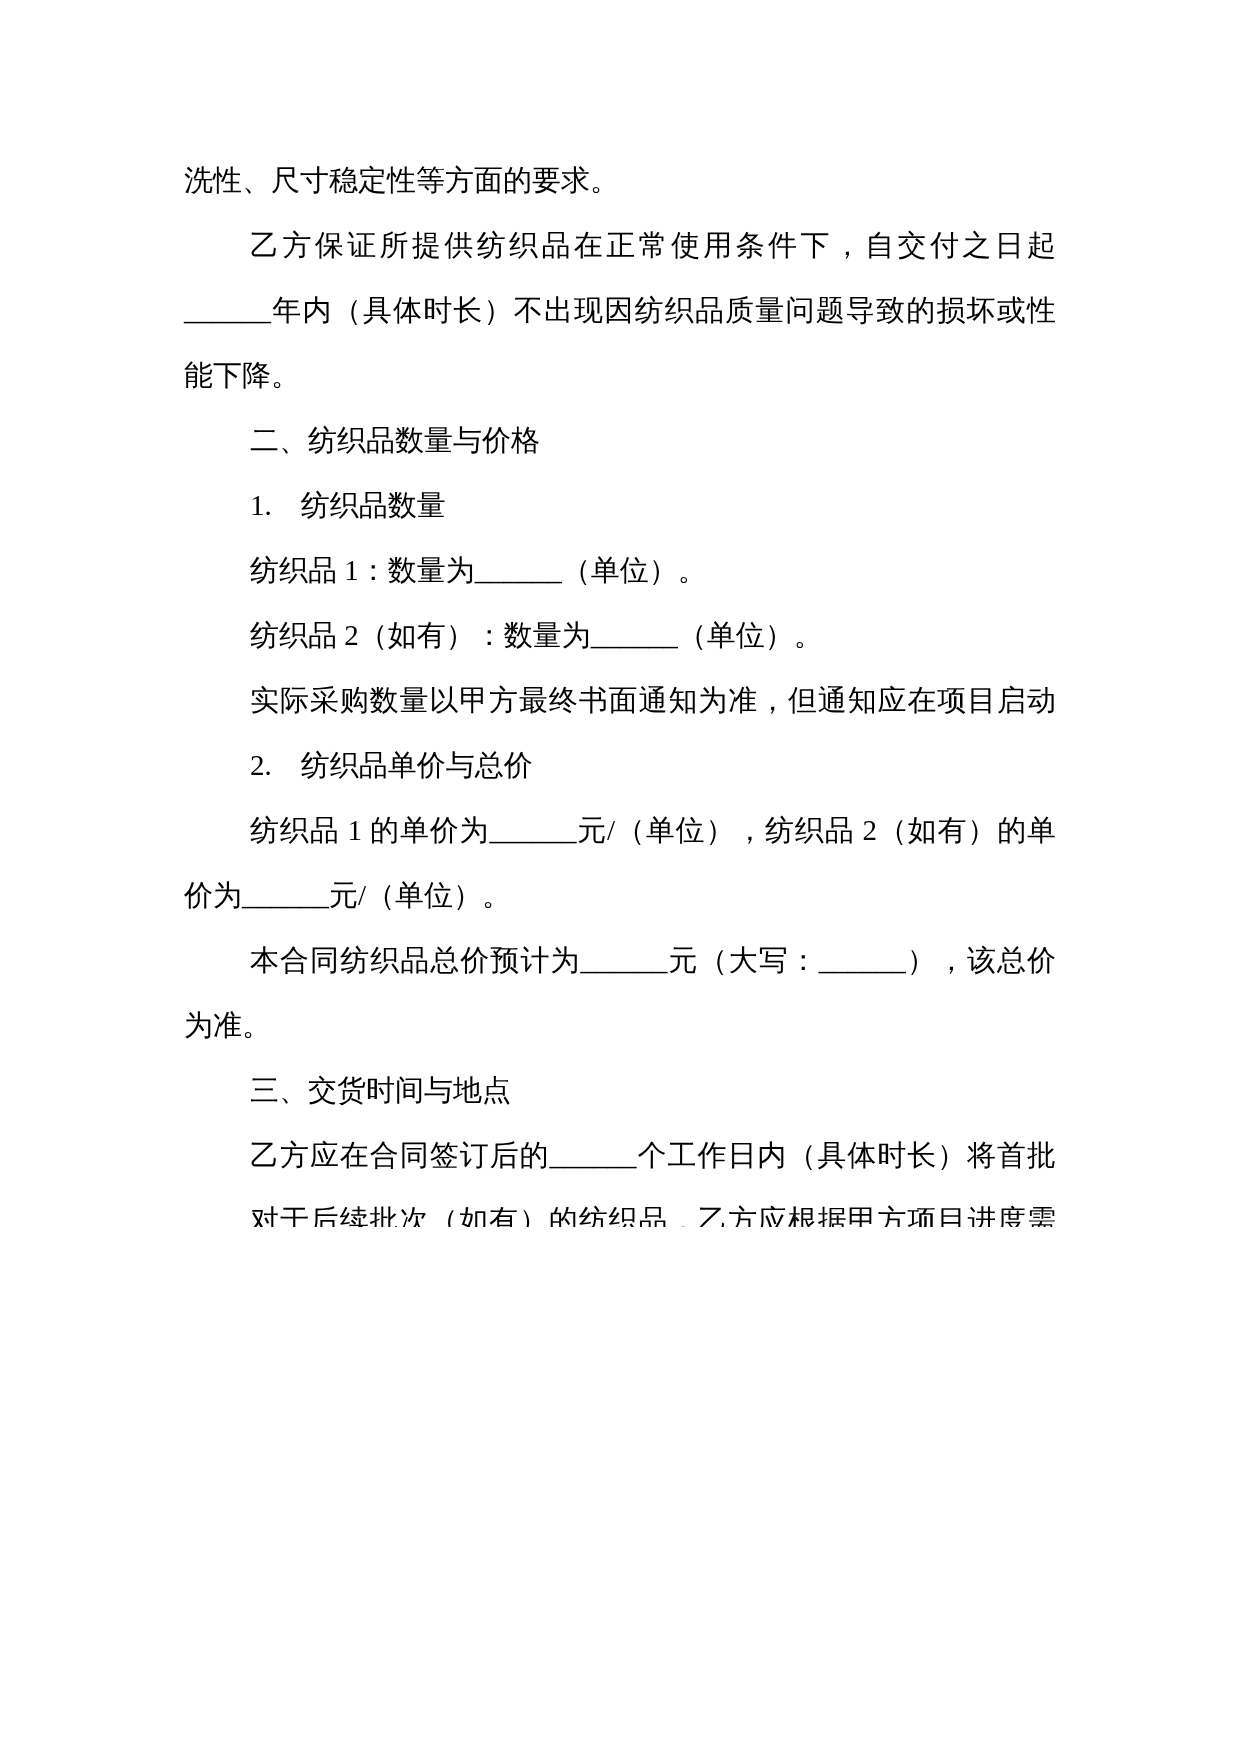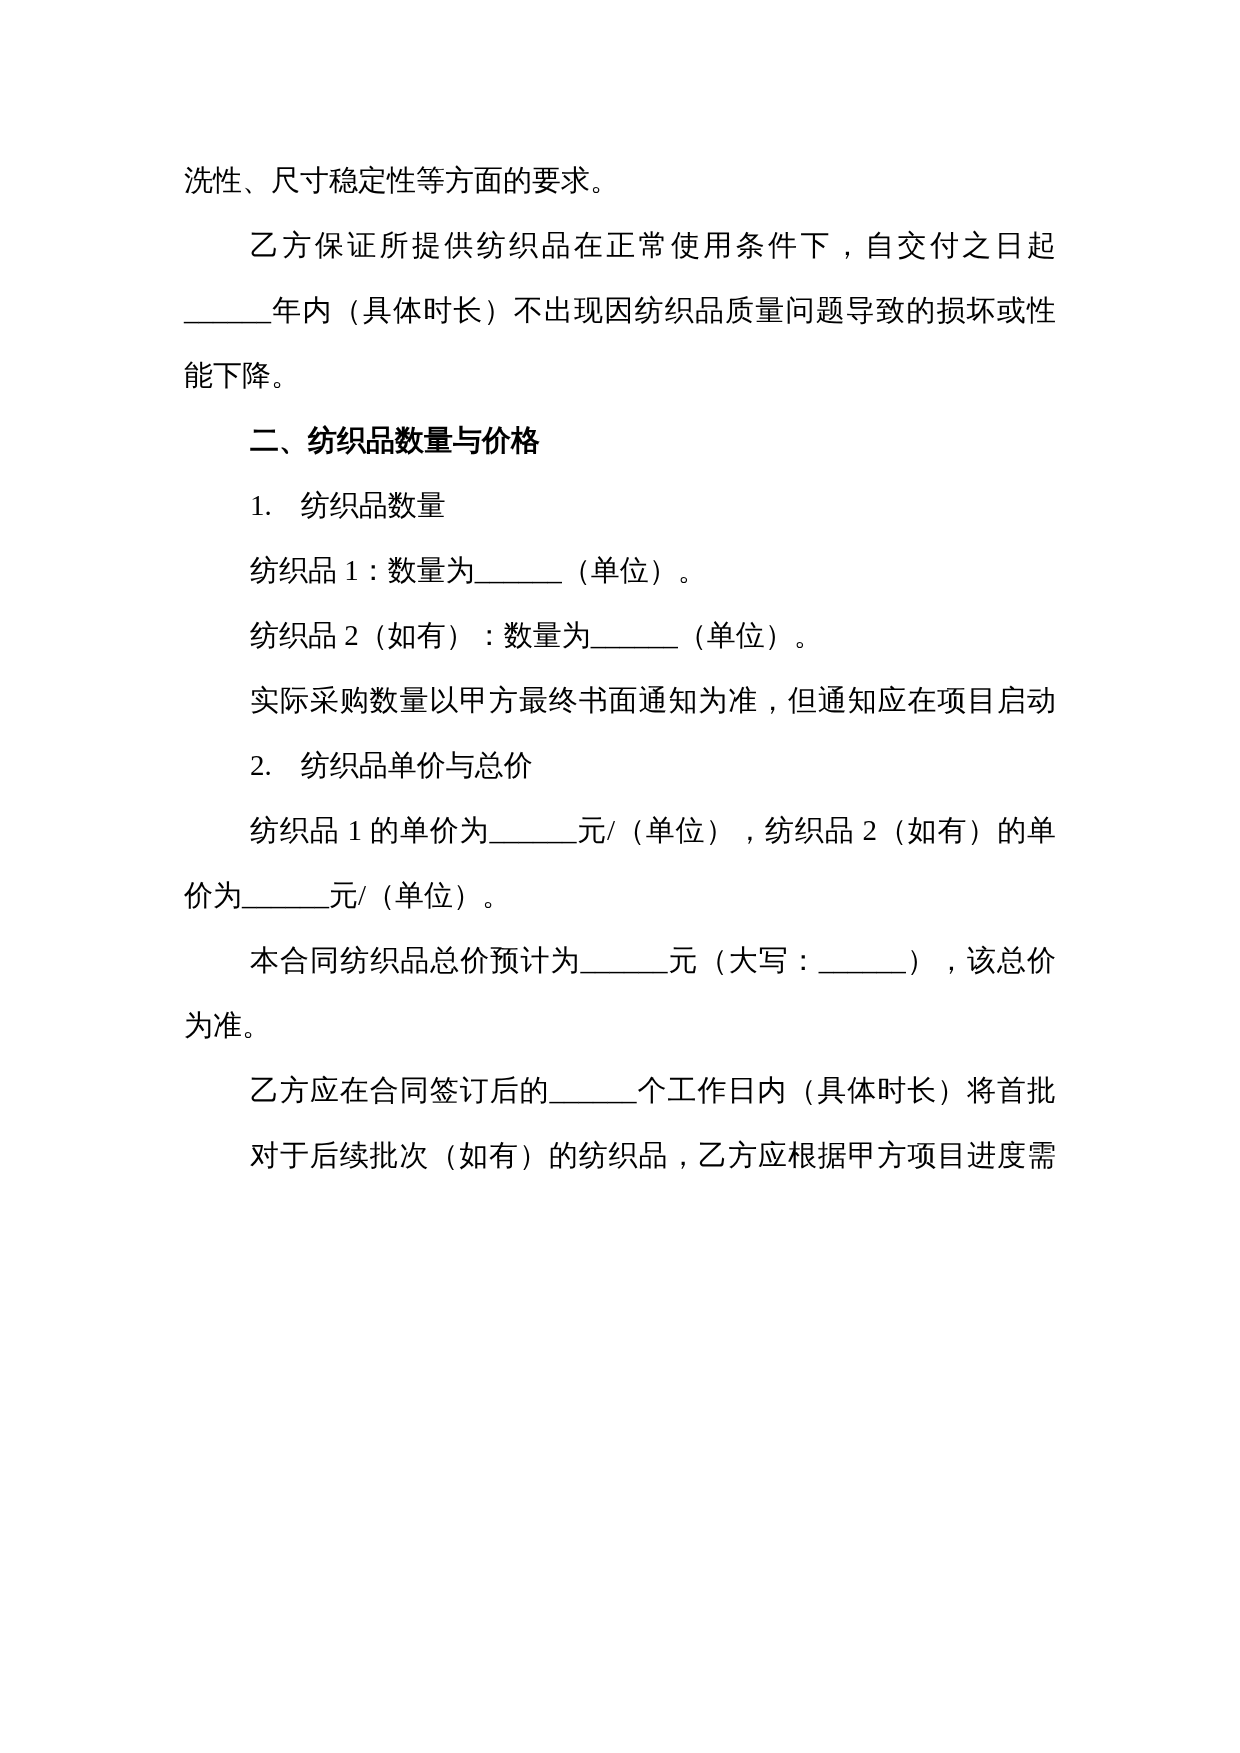--- a/index.html
+++ b/index.html
@@ -28,21 +28,21 @@
   .ln.justify {
     white-space: normal;
     text-align: justify;
     text-align-last: justify;
     text-justify: inter-character;
   }
   .ln.indent {
     padding-left: 66px;
   }
   .ln.heading {
-    font-weight: bold;
+    font-weight: normal;
     font-family: "Liberation Sans", "DejaVu Sans", sans-serif;
   }
 </style>
 </head>
 <body>
 
 <div class="page">
   <p class="ln">洗性、尺寸稳定性等方面的要求。</p>
   <p class="ln indent justify">乙方保证所提供纺织品在正常使用条件下，自交付之日起</p>
   <p class="ln justify">______年内（具体时长）不出现因纺织品质量问题导致的损坏或性</p>
@@ -50,15 +50,16 @@
   <p class="ln indent heading">二、纺织品数量与价格</p>
   <p class="ln indent">1.　纺织品数量</p>
   <p class="ln indent">纺织品 1：数量为______（单位）。</p>
   <p class="ln indent">纺织品 2（如有）：数量为______（单位）。</p>
   <p class="ln indent justify">实际采购数量以甲方最终书面通知为准，但通知应在项目启动</p>
   <p class="ln indent">2.　纺织品单价与总价</p>
   <p class="ln indent justify">纺织品 1 的单价为______元/（单位），纺织品 2（如有）的单</p>
   <p class="ln">价为______元/（单位）。</p>
   <p class="ln indent justify">本合同纺织品总价预计为______元（大写：______），该总价</p>
   <p class="ln">为准。</p>
+  <p class="ln indent heading">三、交货时间与地点</p>
   <p class="ln indent justify">乙方应在合同签订后的______个工作日内（具体时长）将首批</p>
   <p class="ln indent justify">对于后续批次（如有）的纺织品，乙方应根据甲方项目进度需</p>
 </div>
 
 </body></html>

